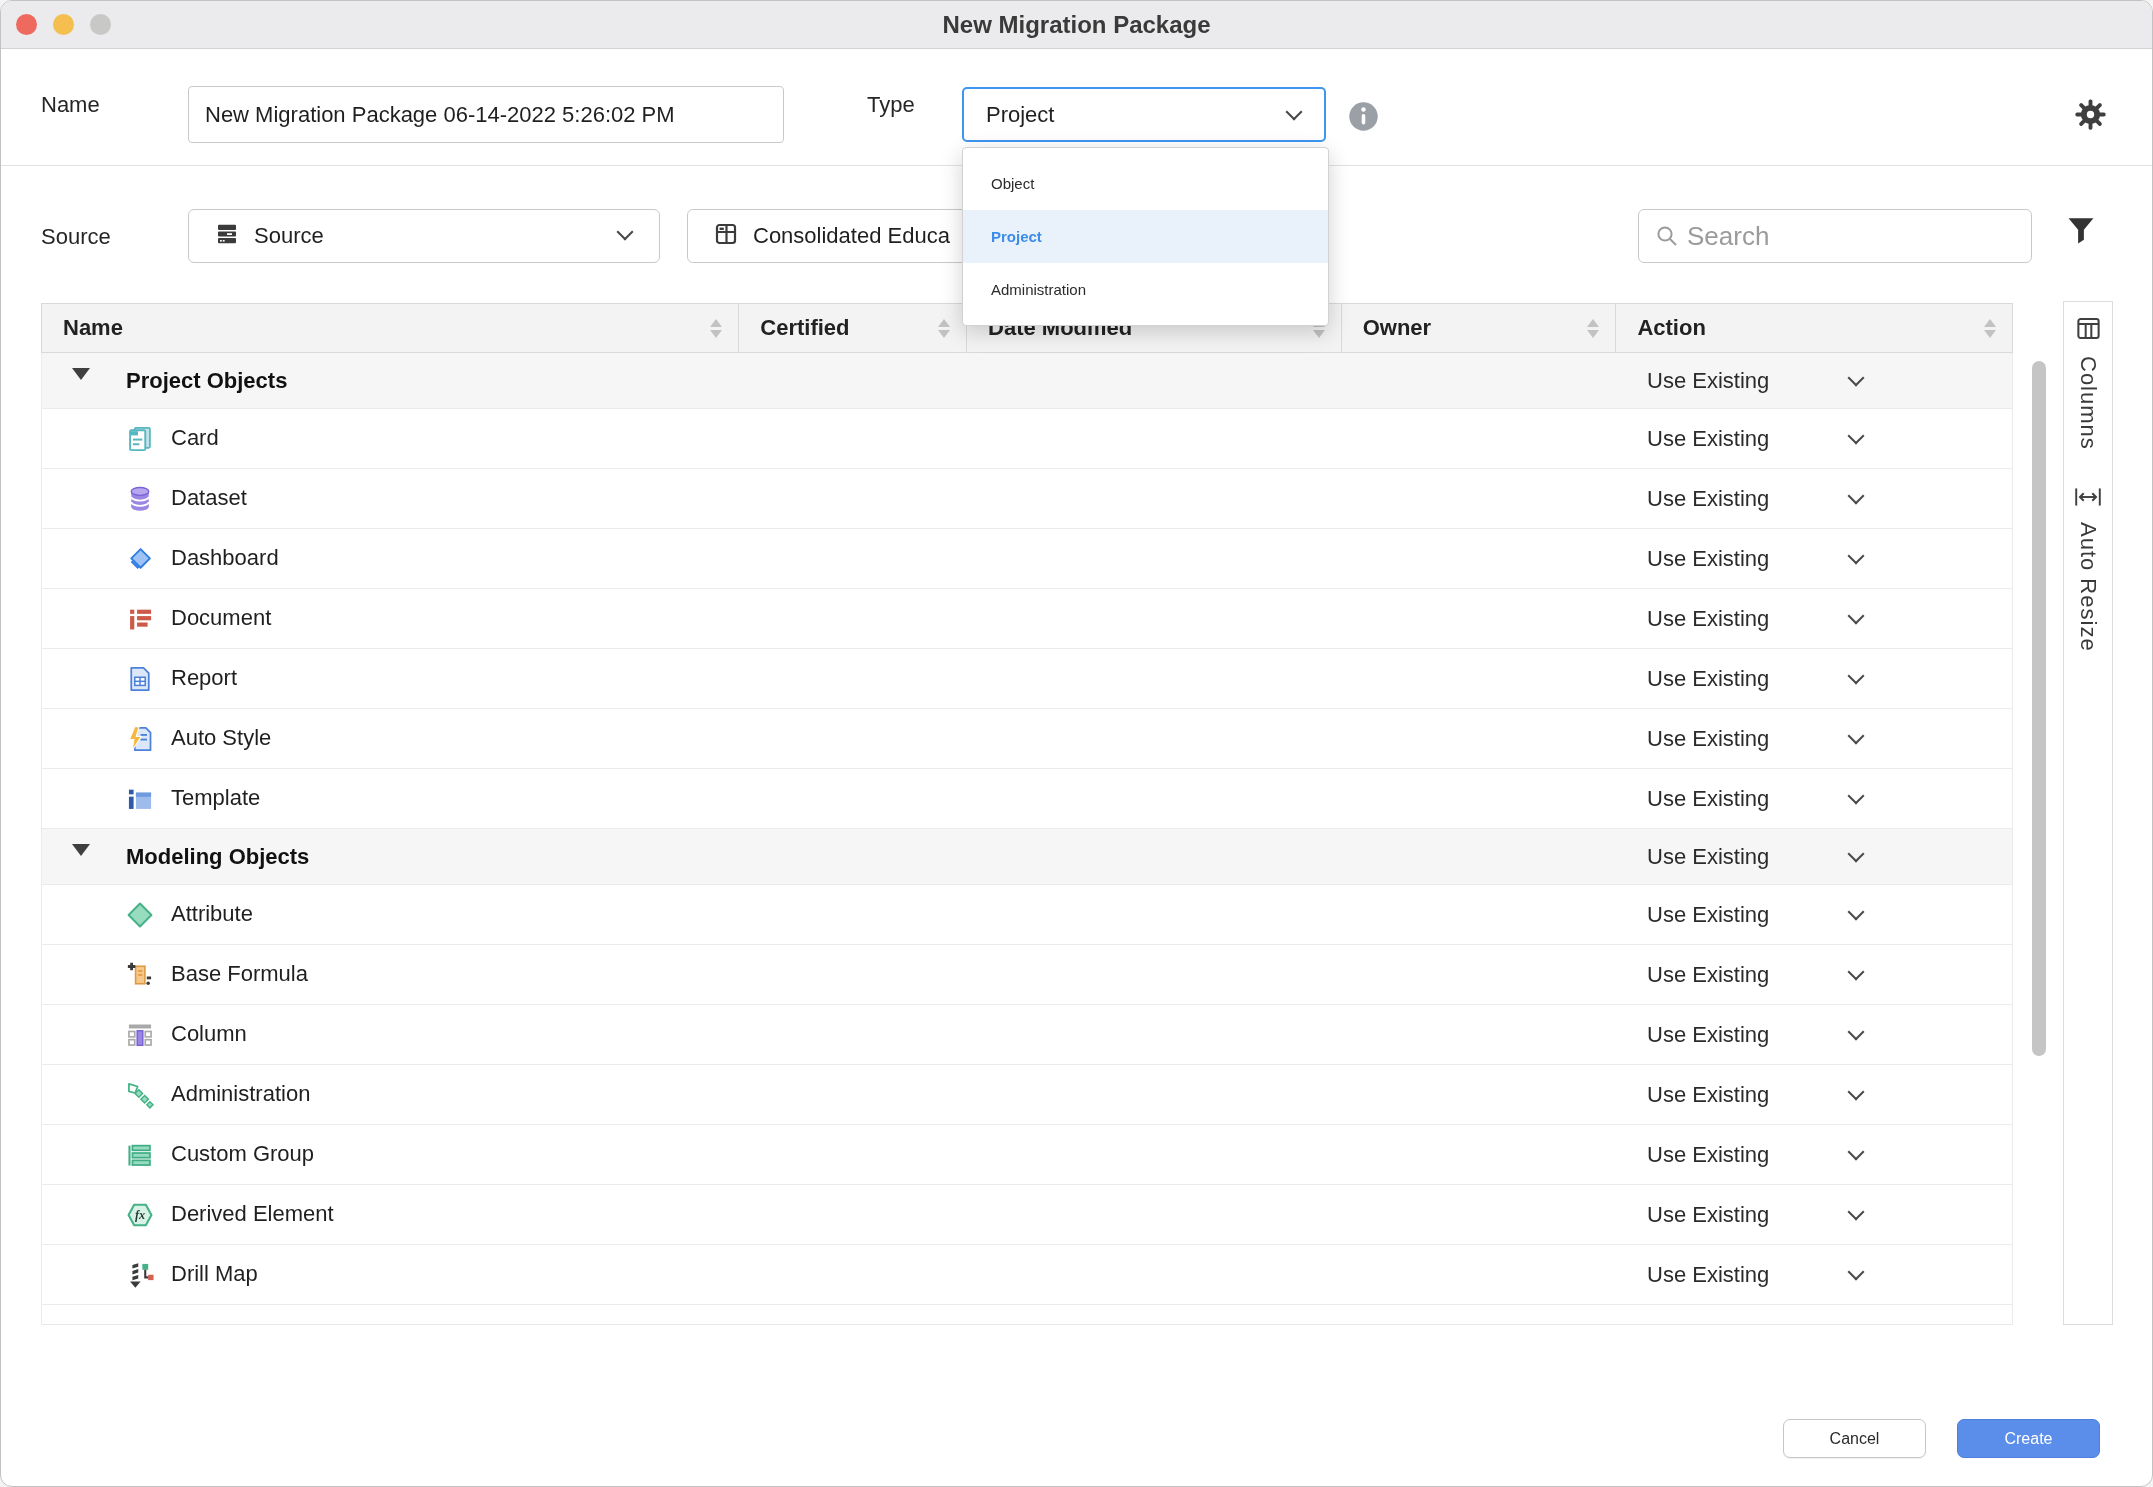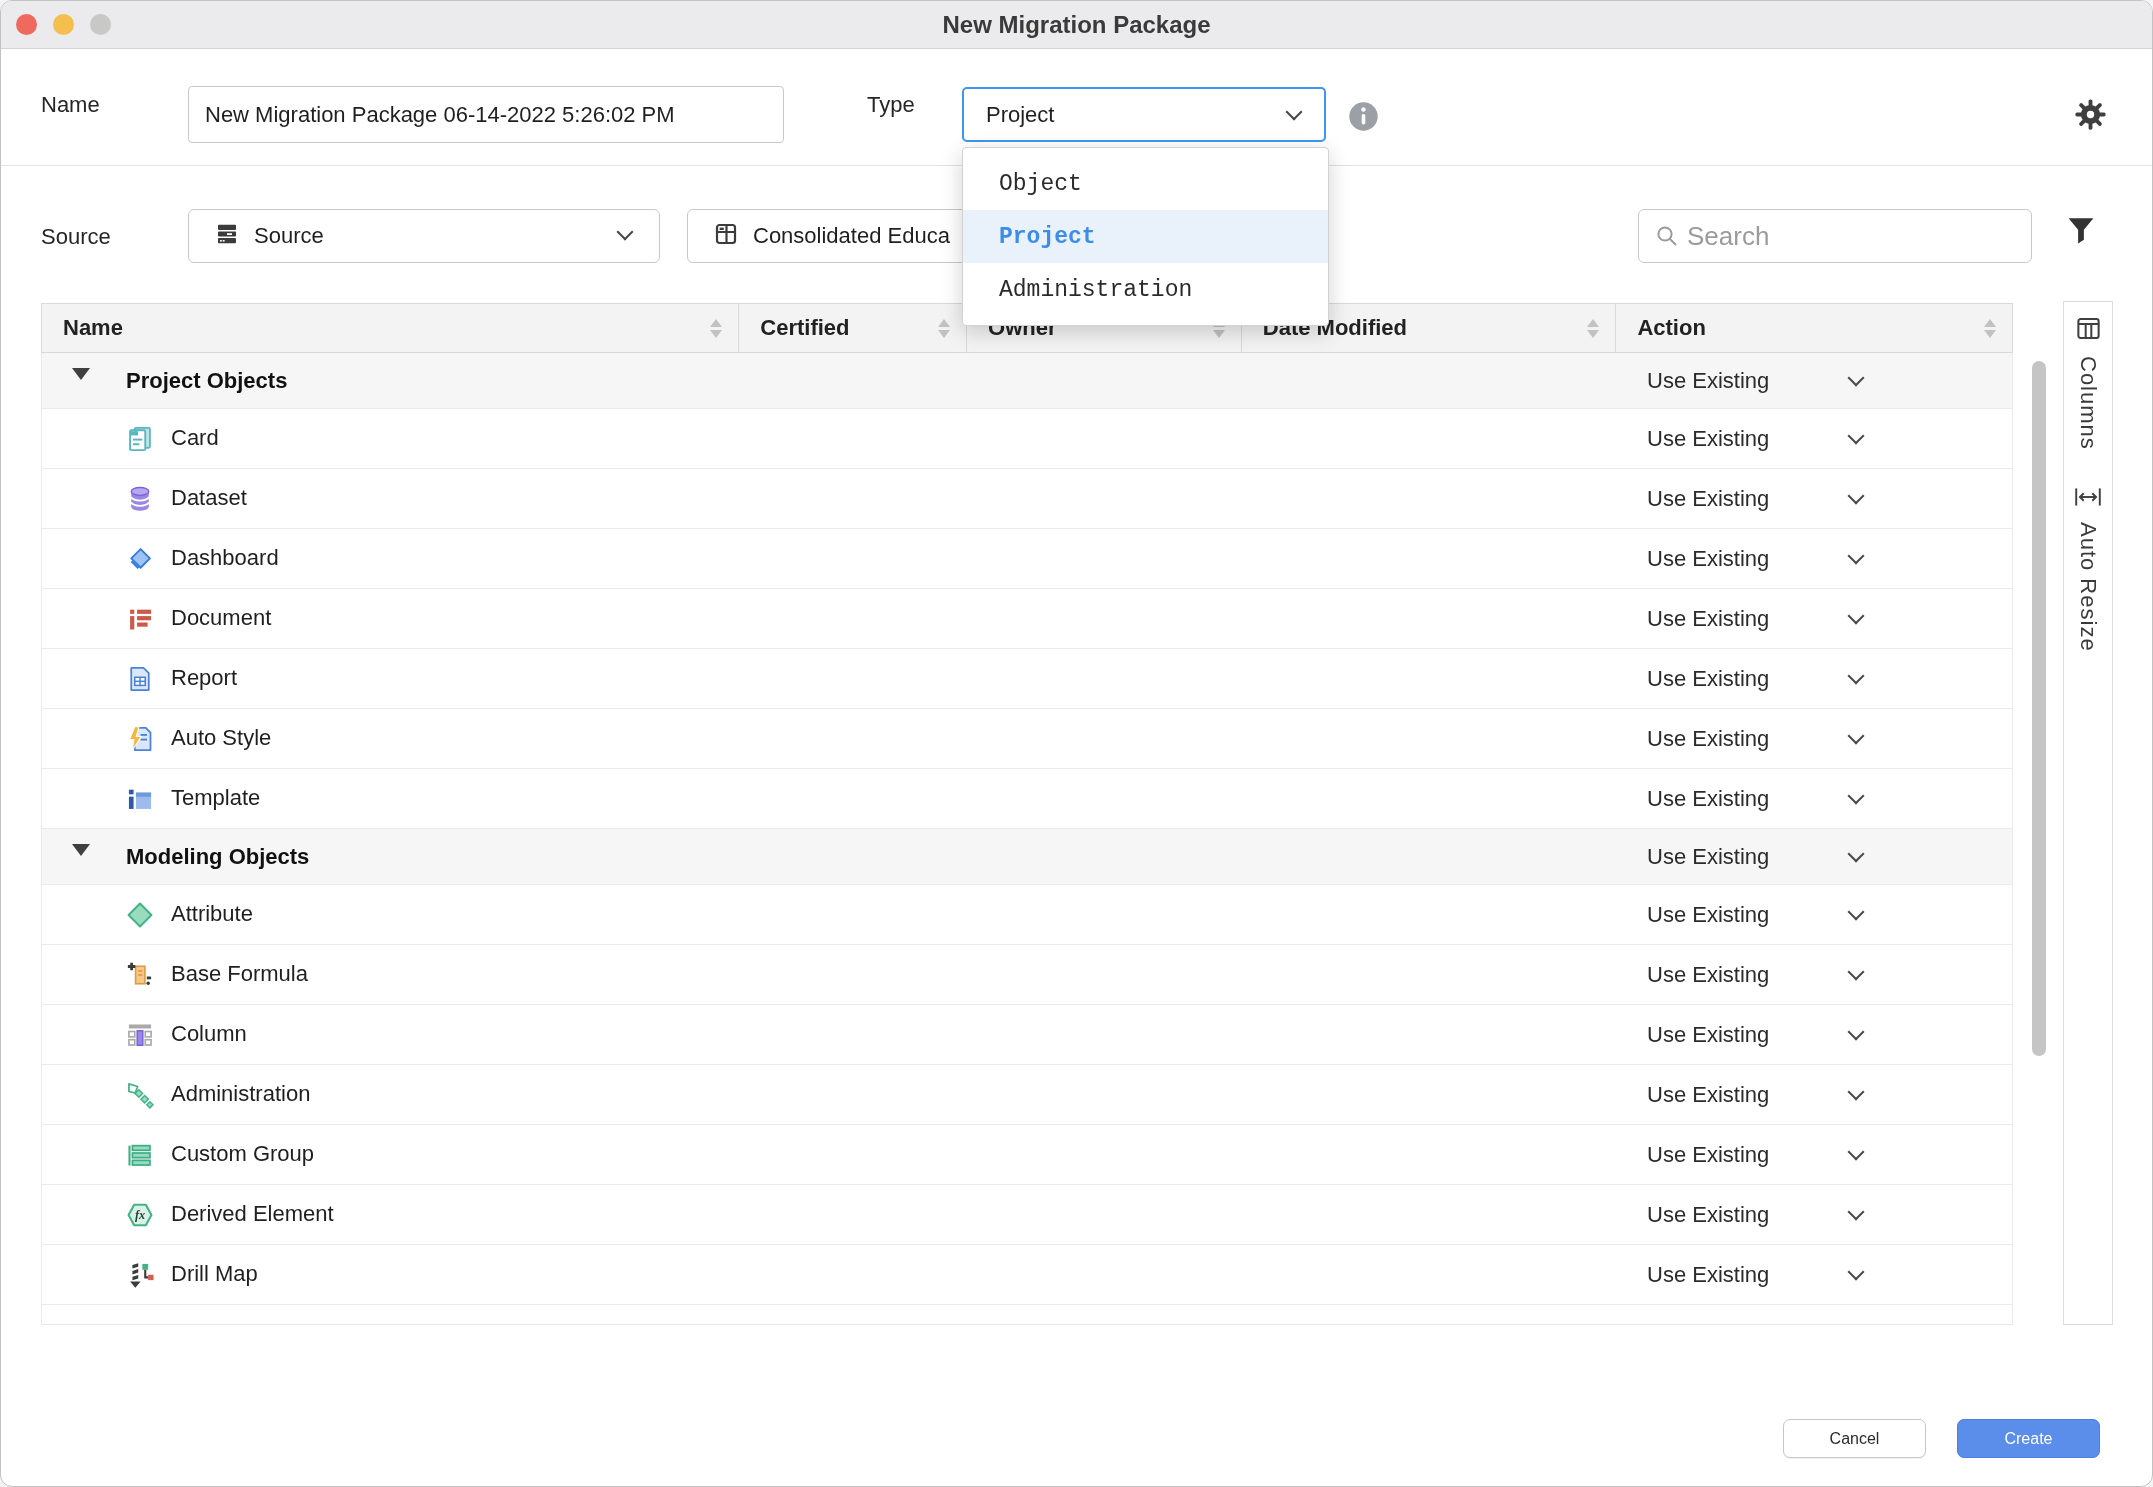--- a/index.html
+++ b/index.html
@@ -71,21 +71,21 @@
   .partialrow{height:20px;border-bottom:1px solid #e7e7e7;background:#fff;}
   
   .vscroll{position:absolute;left:2031px;top:360px;width:14px;height:695px;border-radius:7px;background:#c5c5c5;}
   .sidebar{position:absolute;left:2062px;top:300px;width:50px;height:1024px;background:#fff;
            border:1px solid #dcdcdc;display:flex;flex-direction:column;align-items:center;}
   .side-tab{display:flex;flex-direction:column;align-items:center;cursor:pointer;}
   .vtext{writing-mode:vertical-rl;font-size:22px;color:#3a3a3a;margin-top:10px;letter-spacing:1px;}
   
   .menu{position:absolute;left:961px;top:146px;width:367px;background:#fff;border:1px solid #d2d2d2;
         border-radius:4px;box-shadow:0 6px 22px rgba(0,0,0,.18);padding:9px 0;z-index:50;}
-  .menu-item{height:53px;display:flex;align-items:center;padding-left:36px;font-size:23px;color:#2b2b2b;cursor:pointer;font-family:Liberation Mono, monospace;}
+  .menu-item{height:53px;display:flex;align-items:center;padding-left:28px;font-size:15px;color:#2b2b2b;cursor:pointer;}
   .menu-item.selected{background:#e9f2fb;color:#3c8ce8;font-weight:bold;}
   
   .btn{position:absolute;top:1418px;width:143px;height:39px;border-radius:7px;font-size:16px;
        display:flex;align-items:center;justify-content:center;cursor:pointer;font-family:"Liberation Sans",sans-serif;}
   .btn.cancel{left:1782px;background:#fff;border:1px solid #c6c6c6;color:#2b2b2b;box-shadow:0 1px 1px rgba(0,0,0,.06);}
   .btn.create{left:1956px;background:#5b8dea;border:1px solid #4d80dd;color:#fff;}
 </style>
 </head>
 <body>
 
@@ -186,29 +186,29 @@
             <i class="dn"></i>
           </span>
       </div>
       <div class="th th-cert">
         <span class="th-label">Certified</span>
         <span class="sort">
             <i class="up"></i>
             <i class="dn"></i>
           </span>
       </div>
-      <div class="th th-owner">
-        <span class="th-label">Owner</span>
+      <div class="th th-date">
+        <span class="th-label">Date Modified</span>
         <span class="sort">
             <i class="up"></i>
             <i class="dn"></i>
           </span>
       </div>
-      <div class="th th-date">
-        <span class="th-label">Date Modified</span>
+      <div class="th th-owner">
+        <span class="th-label">Owner</span>
         <span class="sort">
             <i class="up"></i>
             <i class="dn"></i>
           </span>
       </div>
       <div class="th th-action">
         <span class="th-label">Action</span>
         <span class="sort">
             <i class="up"></i>
             <i class="dn"></i>

